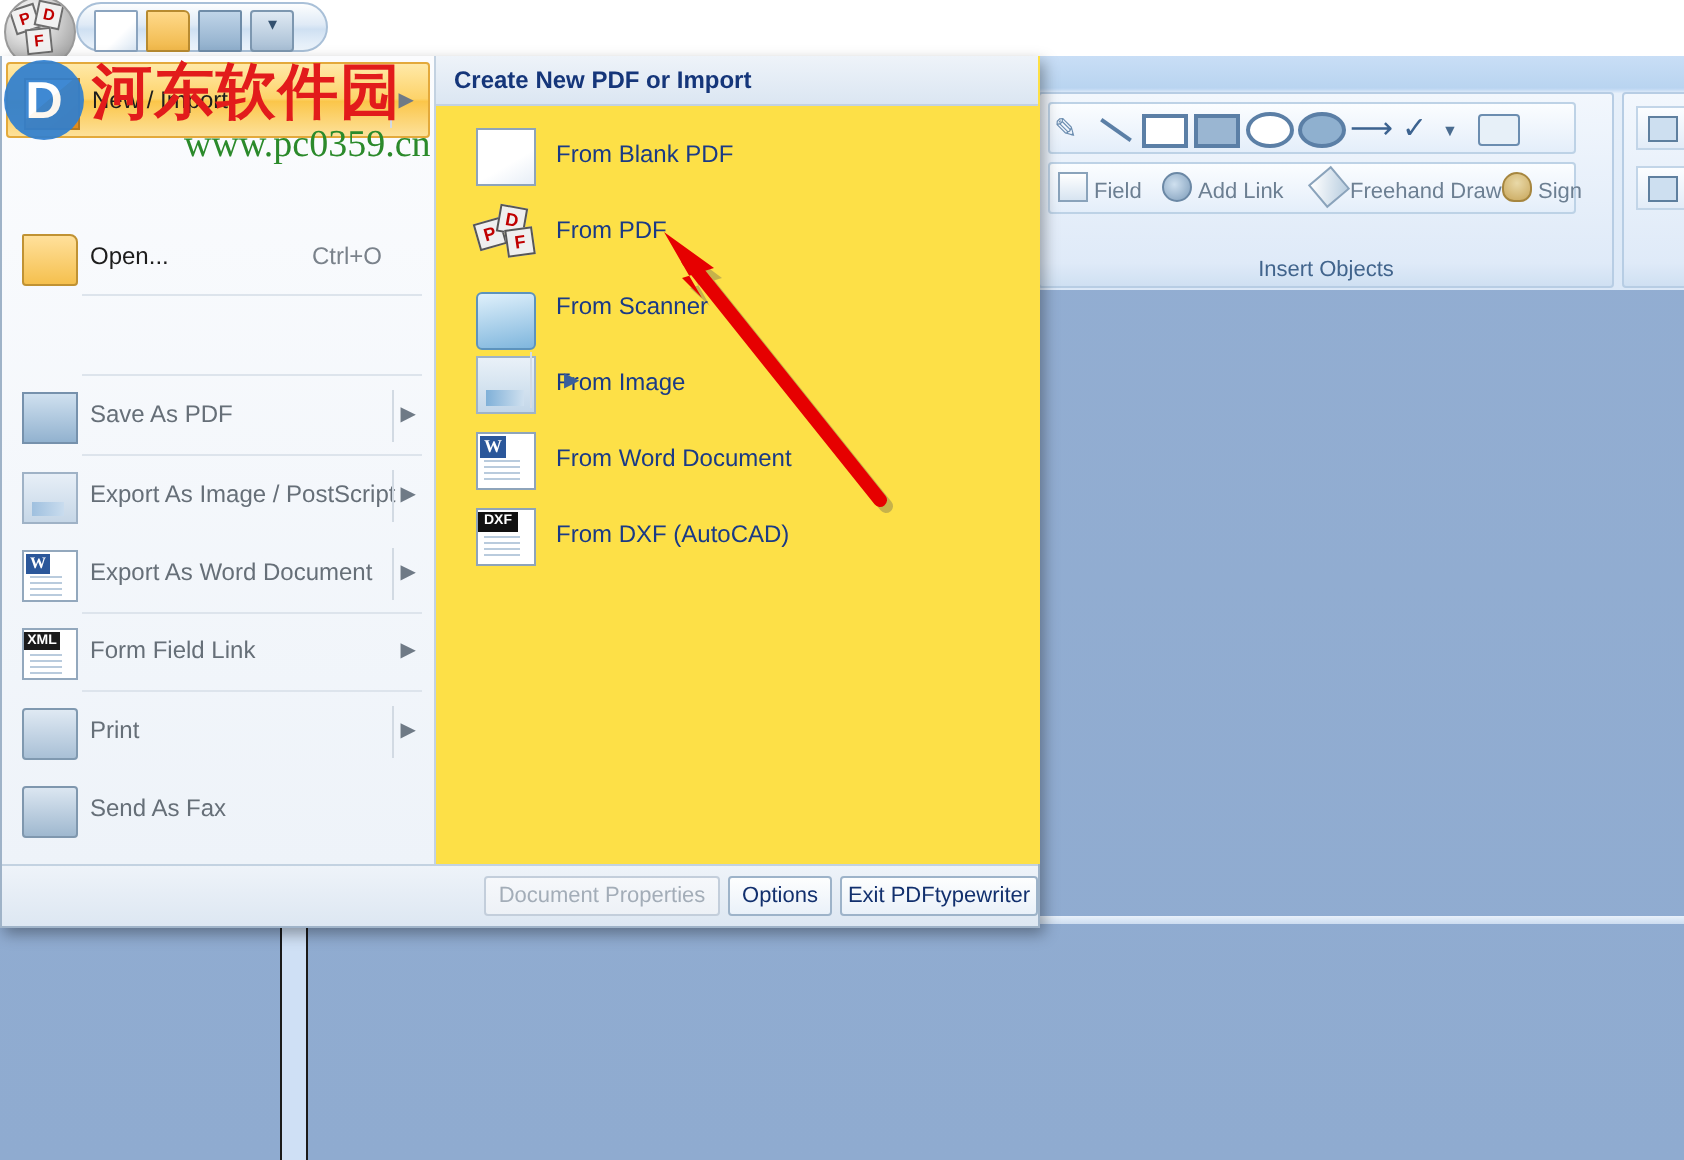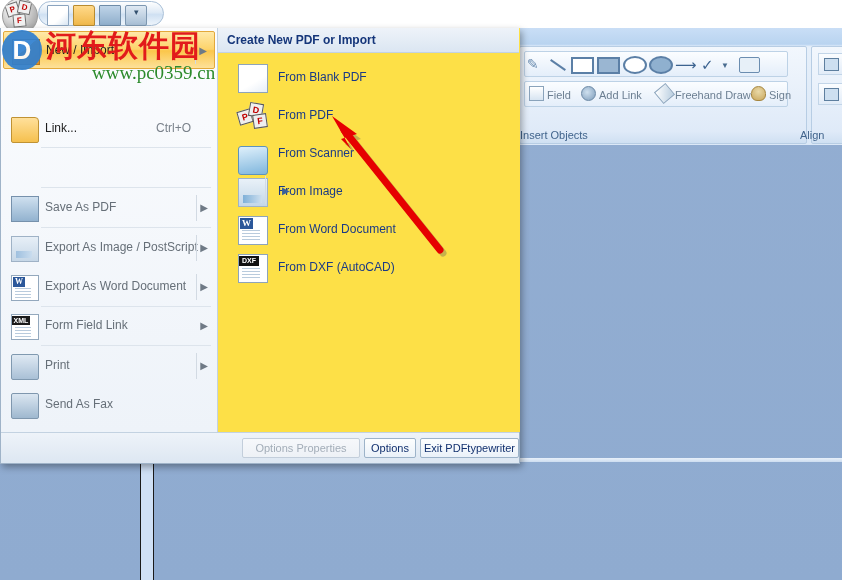--- a/index.html
+++ b/index.html
@@ -76,21 +76,21 @@
   .sh-rectf{border:2px solid #5b7fa6;background:#9ab6d2;}
   .sh-ell{border:2px solid #5b7fa6;border-radius:50%;background:#fff;}
   .sh-ellf{border:2px solid #5b7fa6;border-radius:50%;background:#8fb0cf;}
   .sh-pen{color:#6b8db0;font-size:14px;line-height:17px;}
   .sh-arrow{color:#3c6390;font-size:15px;line-height:17px;}
   .sh-check{color:#3c6390;font-size:15px;line-height:17px;}
   .sh-cam{border:1px solid #6b8db0;background:#e7f0f8;border-radius:2px;}
   .obtn{position:absolute;top:4px;height:18px;font-size:11px;color:#6c7f92;line-height:18px;
     white-space:nowrap;}
   .obtn .oic{display:inline-block;width:13px;height:13px;vertical-align:-2px;margin-right:3px;}
-  .rlabel{position:absolute;bottom:2px;left:0;width:100%;text-align:left;
+  .rlabel{position:absolute;bottom:2px;left:0;width:100%;text-align:center;
     font-size:11px;color:#41648c;}
   .abtn{position:absolute;width:26px;height:22px;
     background:linear-gradient(180deg,#fbfdff 0%,#e2ecf8 100%);
     border:1px solid #c2d5e8;box-sizing:border-box;}
   .abtn i{display:block;margin:4px auto 0;width:13px;height:11px;border:1px solid #5e7f9f;
     background:#cddff0;}
 
   
   #appmenu{position:absolute;left:0;top:28px;width:520px;height:436px;
     background:#f3f6fa;border:1px solid #9fb3c8;border-top:none;
@@ -248,21 +248,21 @@
 
     <div class="mrow sel on" style="top:3px">
       <div class="micon i-doc-orange"></div>
       <div class="mlabel">New / Import</div>
       <div class="msep"></div>
       <div class="marrow">▶</div>
     </div>
 
     <div class="mrow on" style="top:82px">
       <div class="micon i-folder"></div>
-      <div class="mlabel">Link...</div>
+      <div class="mlabel">Open...</div>
       <div class="mkey">Ctrl+O</div>
     </div>
 
     <div class="mdiv" style="top:119px"></div>
 
 
     <div class="mdiv" style="top:159px"></div>
 
     <div class="mrow" style="top:161px">
       <div class="micon i-disk-pen"></div>
@@ -365,21 +365,21 @@
         <span class="paperlines" style="width:18px;height:12px"></span>
       </div>
       <div class="plabel">From DXF (AutoCAD)</div>
     </div>
   </div>
 
   <div id="scanner-sep"></div>
   <div id="scanner-arrow">▶</div>
 
   <div id="appmenu-footer">
-    <div class="fbtn dis" style="left:241px;width:118px">Options Properties</div>
+    <div class="fbtn dis" style="left:241px;width:118px">Document Properties</div>
     <div class="fbtn" style="left:363px;width:52px">Options</div>
     <div class="fbtn" style="left:419px;width:99px">Exit PDFtypewriter</div>
   </div>
 </div>
 
 <div id="watermark">
   <div id="wm-logo">D</div>
   <div id="wm-cn">河东软件园</div>
   <div id="wm-url">www.pc0359.cn</div>
 </div>

